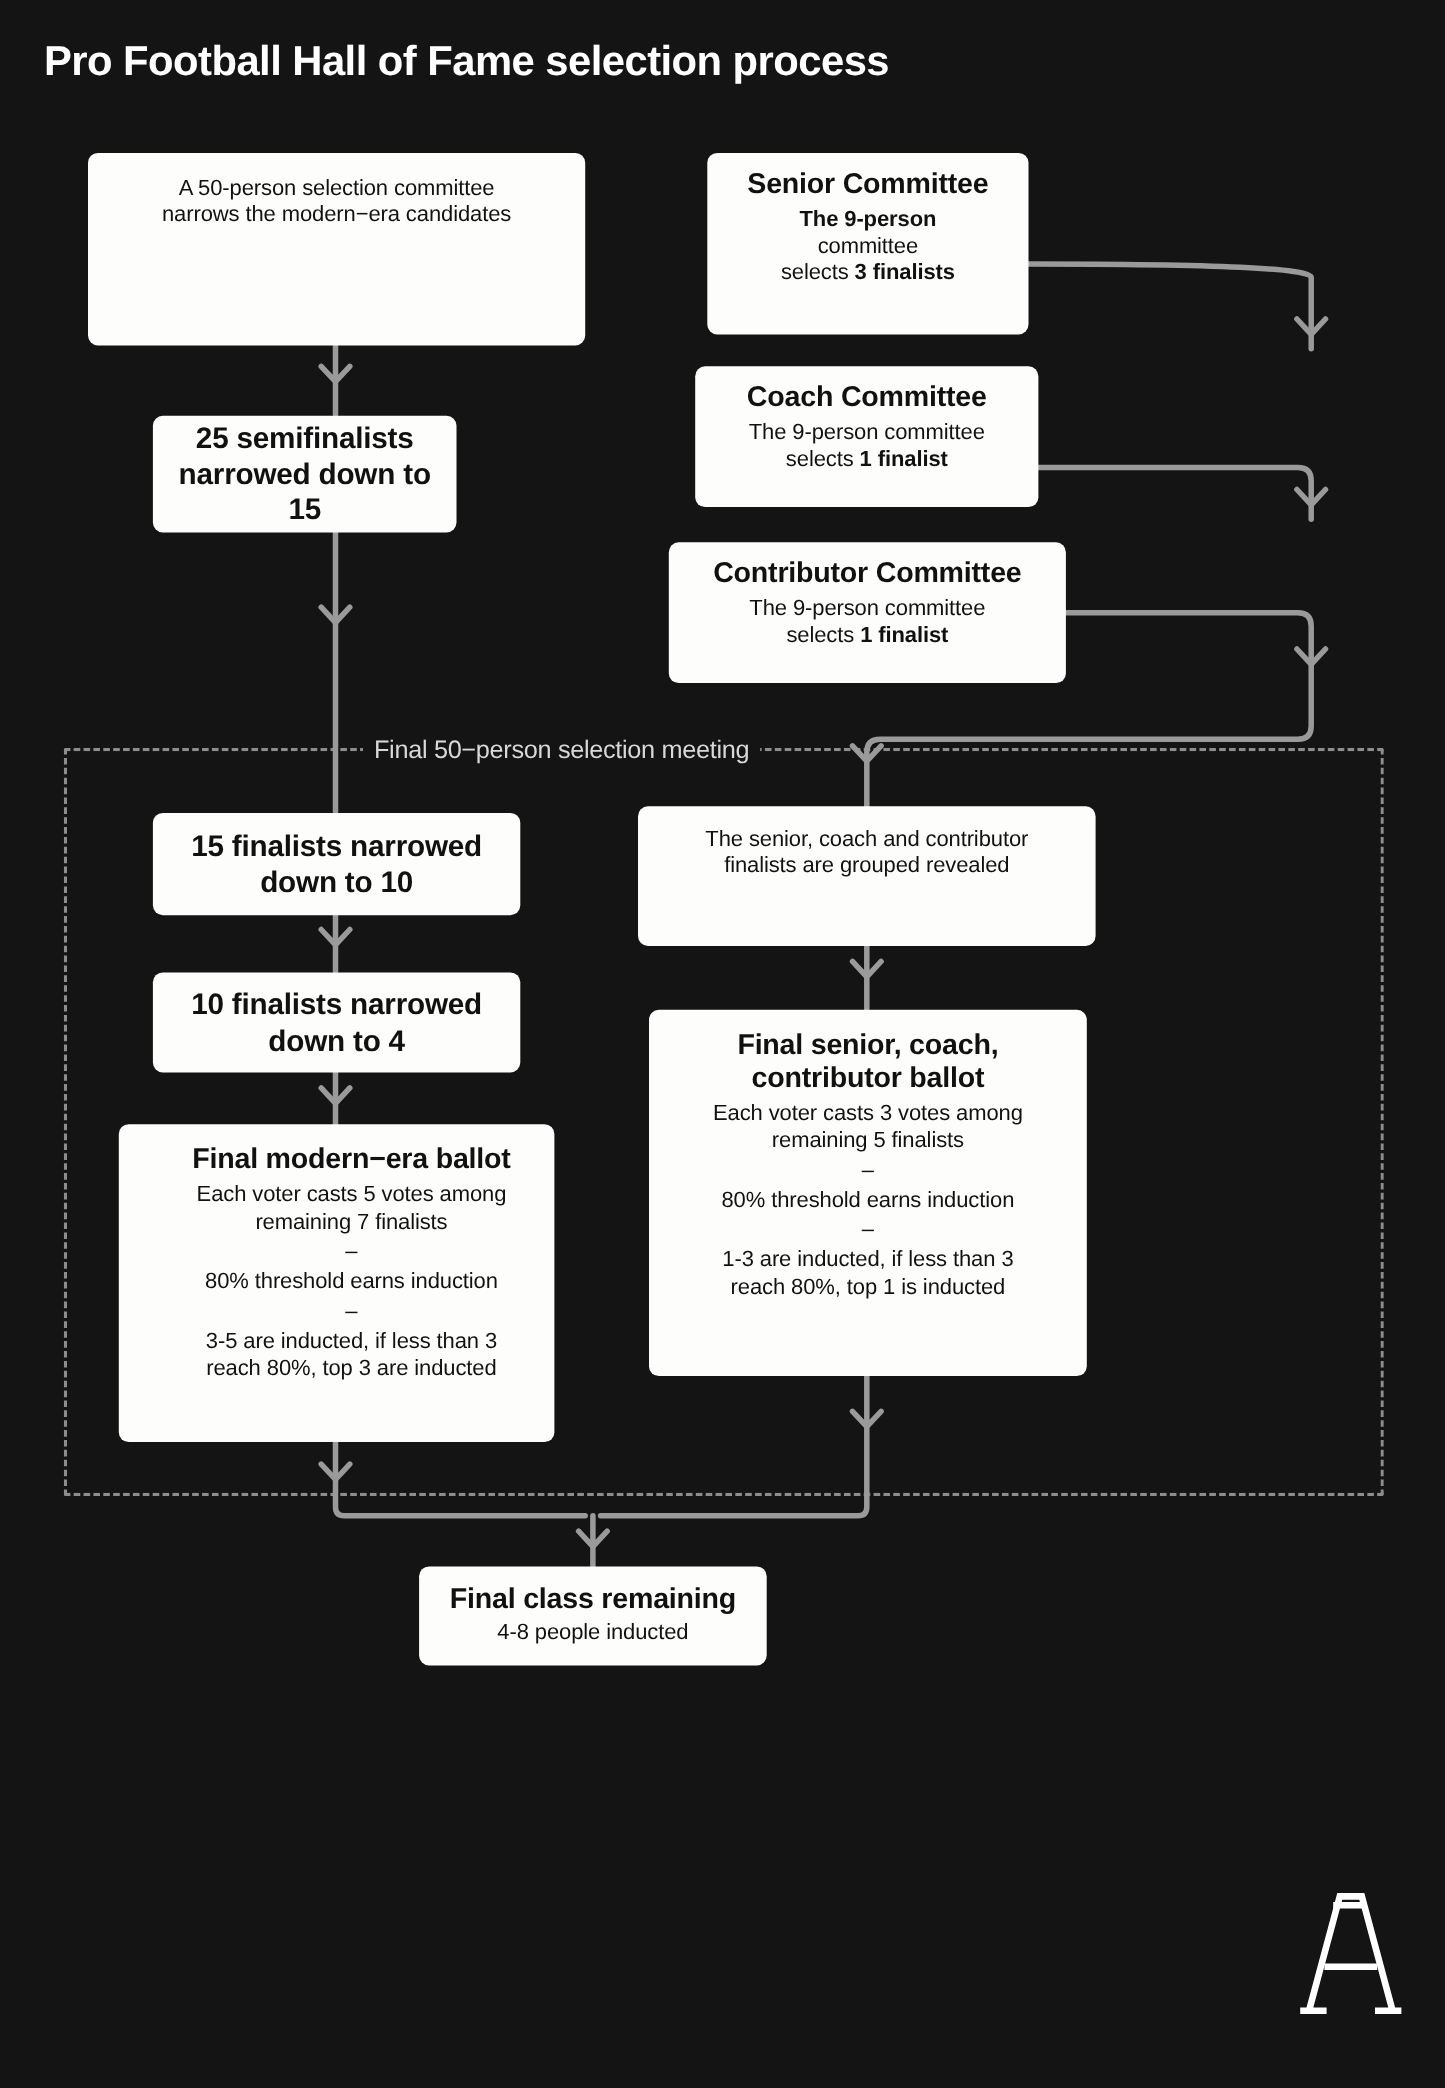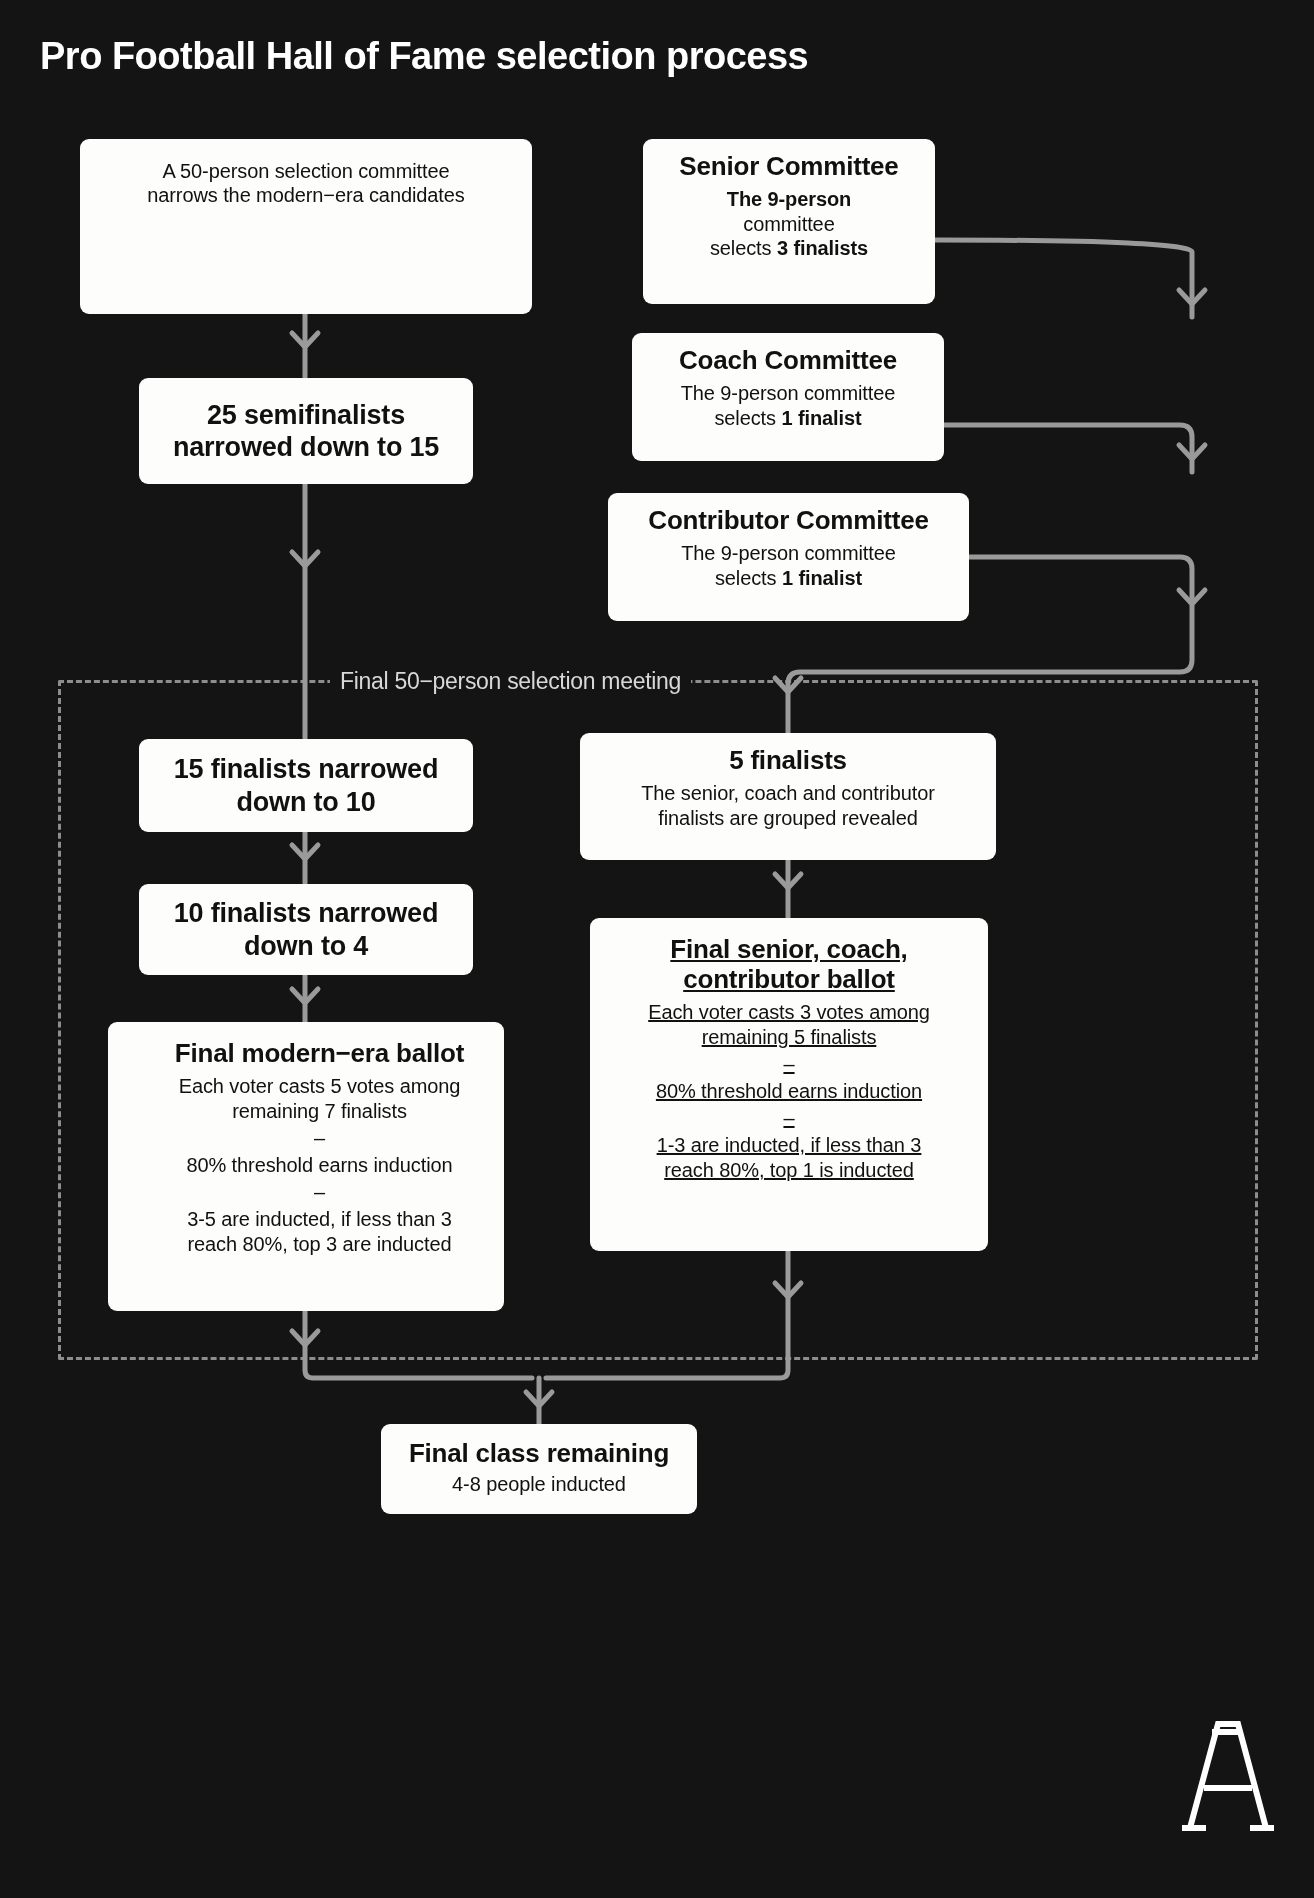--- a/index.html
+++ b/index.html
@@ -126,21 +126,21 @@
       <path d="M539,1378 L539,1427"></path>
       <polyline points="526,1392 539,1406 552,1392"></polyline>
     </g>
   </svg>
 
   <div class="box" style="left:80px; top:139px; width:452px; height:175px;">
     <div class="bd" style="margin-top:8px;">A 50-person selection committee</div>
     <div class="bd">narrows the modern−era candidates</div>
   </div>
 
-  <div class="box big-only" style="left:139px; top:378px; width:334px; height:106px; display:flex; align-items:center; justify-content:flex-end;">
+  <div class="box big-only" style="left:139px; top:378px; width:276px; height:106px; display:flex; align-items:center; justify-content:flex-end;">
     <div class="hd">25 semifinalists narrowed down to 15</div>
   </div>
 
   <div class="box" style="left:643px; top:139px; width:292px; height:165px;">
     <div class="hd">Senior Committee</div>
     <div class="bd" style="margin-top:6px;font-weight:bold;">The 9-person</div>
     <div class="bd">committee</div>
     <div class="bd"><span>selects </span><b>3 finalists</b></div>
   </div>
 
@@ -158,37 +158,36 @@
 
   <div class="box big-only" style="left:139px; top:739px; width:334px; height:93px; display:flex; align-items:center; justify-content:center;">
     <div class="hd">15 finalists narrowed down to 10</div>
   </div>
 
   <div class="box big-only" style="left:139px; top:884px; width:334px; height:91px; display:flex; align-items:center; justify-content:center;">
     <div class="hd">10 finalists narrowed down to 4</div>
   </div>
 
   <div class="box" style="left:580px; top:733px; width:416px; height:127px;">
-    <div class="hd">5 finalists</div>
     <div class="bd" style="margin-top:6px;">The senior, coach and contributor</div>
     <div class="bd">finalists are grouped revealed</div>
   </div>
 
   <div class="box" style="left:108px; top:1022px; width:396px; height:289px; padding-top:16px;padding-left:41px;">
     <div class="hd">Final modern−era ballot</div>
     <div class="bd" style="margin-top:6px;">Each voter casts 5 votes among</div>
     <div class="bd">remaining 7 finalists</div>
     <div class="sep">–</div>
     <div class="bd">80% threshold earns induction</div>
     <div class="sep">–</div>
     <div class="bd">3-5 are inducted, if less than 3</div>
     <div class="bd">reach 80%, top 3 are inducted</div>
   </div>
 
-  <div class="box" style="left:590px; top:918px; width:398px; height:333px; padding-top:16px;text-decoration:underline;">
+  <div class="box" style="left:590px; top:918px; width:398px; height:333px; padding-top:16px;">
     <div class="hd">Final senior, coach, contributor ballot</div>
     <div class="bd" style="margin-top:6px;">Each voter casts 3 votes among</div>
     <div class="bd">remaining 5 finalists</div>
     <div class="sep">–</div>
     <div class="bd">80% threshold earns induction</div>
     <div class="sep">–</div>
     <div class="bd">1-3 are inducted, if less than 3</div>
     <div class="bd">reach 80%, top 1 is inducted</div>
   </div>
 

